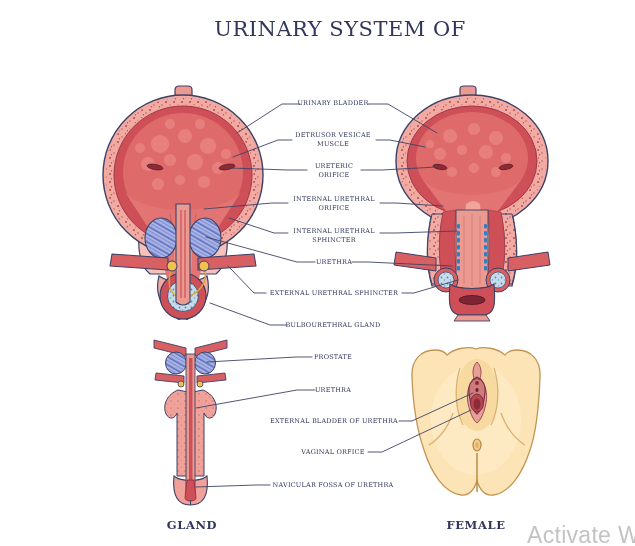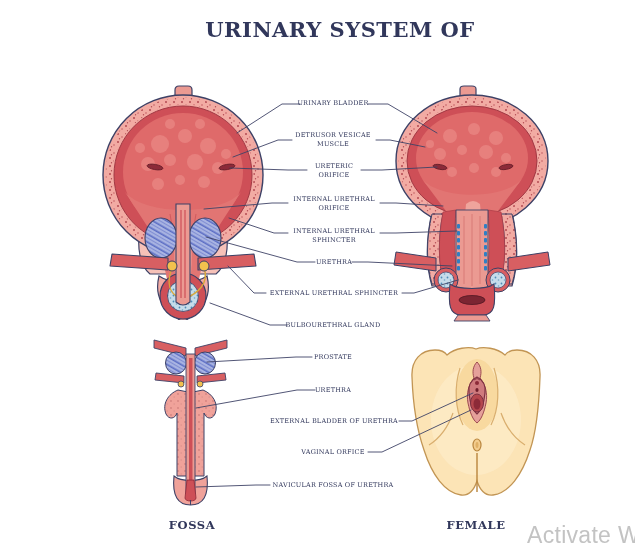--- a/index.html
+++ b/index.html
@@ -1,19 +1,19 @@
 <!DOCTYPE html>
 <html><head>
 <meta charset="utf-8">
 <style>
   html,body{margin:0;padding:0;background:#ffffff;}
   #stage{position:relative;width:635px;height:546px;background:#ffffff;overflow:hidden;
          font-family:"DejaVu Serif","Liberation Serif",serif;}
   .title{position:absolute;left:160px;top:17px;width:360px;text-align:center;
-         color:#31375b;font-weight:bold;font-size:21px;line-height:25px;letter-spacing:0.5px;}
+         color:#31375b;font-weight:normal;font-size:21px;line-height:25px;letter-spacing:0.5px;}
   .anat-label{position:absolute;transform:translateX(-50%);color:#31375b;font-weight:normal;
          font-size:6.5px;line-height:8.5px;letter-spacing:0.2px;text-align:center;}
   .nowrap{white-space:nowrap;}
   .fig{position:absolute;}
   #leaders{position:absolute;left:0;top:0;pointer-events:none;}
   .sexlabel{position:absolute;transform:translateX(-50%);color:#31375b;font-weight:bold;
          font-size:11.5px;letter-spacing:0.6px;}
   .watermark{position:absolute;left:527px;top:522px;white-space:nowrap;
          font-family:"Liberation Sans",sans-serif;font-size:23px;font-weight:400;
          color:#c3c3c3;letter-spacing:0.3px;}
@@ -245,18 +245,18 @@
   <div class="anat-label" style="left:334px;top:227px;width:88px">INTERNAL URETHRAL SPHINCTER</div>
   <div class="anat-label nowrap" style="left:334px;top:258px">URETHRA</div>
   <div class="anat-label nowrap" style="left:334px;top:289px">EXTERNAL URETHRAL SPHINCTER</div>
   <div class="anat-label nowrap" style="left:333px;top:321px">BULBOURETHRAL GLAND</div>
   <div class="anat-label nowrap" style="left:333px;top:353px">PROSTATE</div>
   <div class="anat-label nowrap" style="left:333px;top:386px">URETHRA</div>
   <div class="anat-label nowrap" style="left:334px;top:417px">EXTERNAL BLADDER OF URETHRA</div>
   <div class="anat-label nowrap" style="left:333px;top:448px">VAGINAL ORFICE</div>
   <div class="anat-label nowrap" style="left:333px;top:481px">NAVICULAR FOSSA OF URETHRA</div>
 
-  <div class="sexlabel" style="left:192px;top:518px">FOSSA</div>
+  <div class="sexlabel" style="left:192px;top:518px">GLAND</div>
   <div class="sexlabel" style="left:476px;top:518px">FEMALE</div>
 
   <div class="watermark">Activate W</div>
 
 </div>
 
 </body></html>

